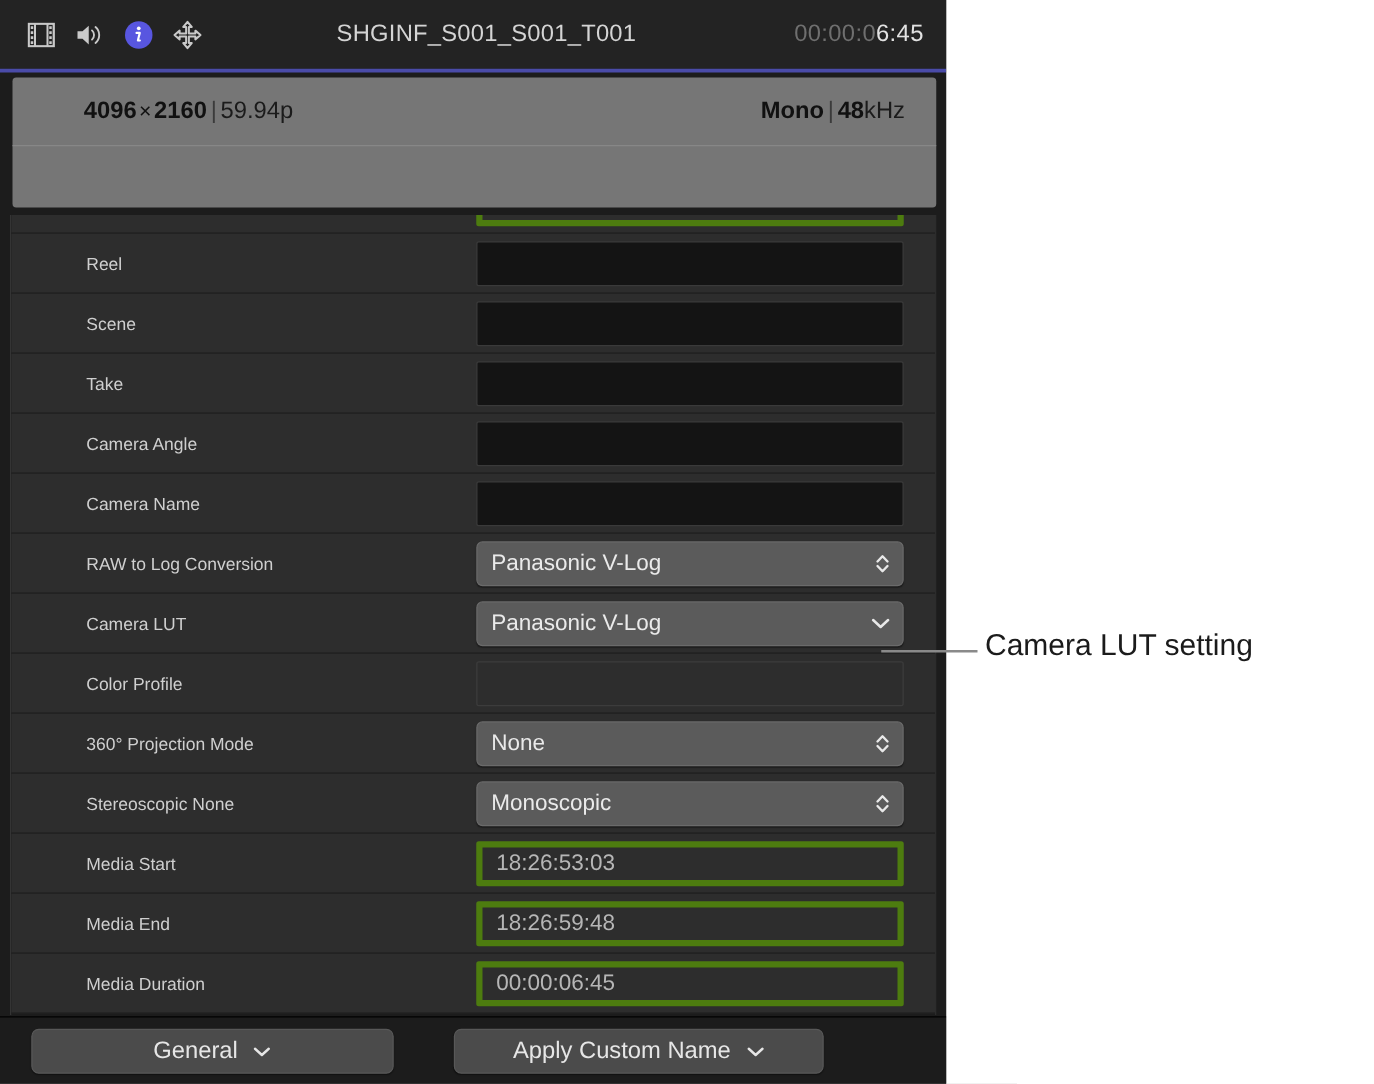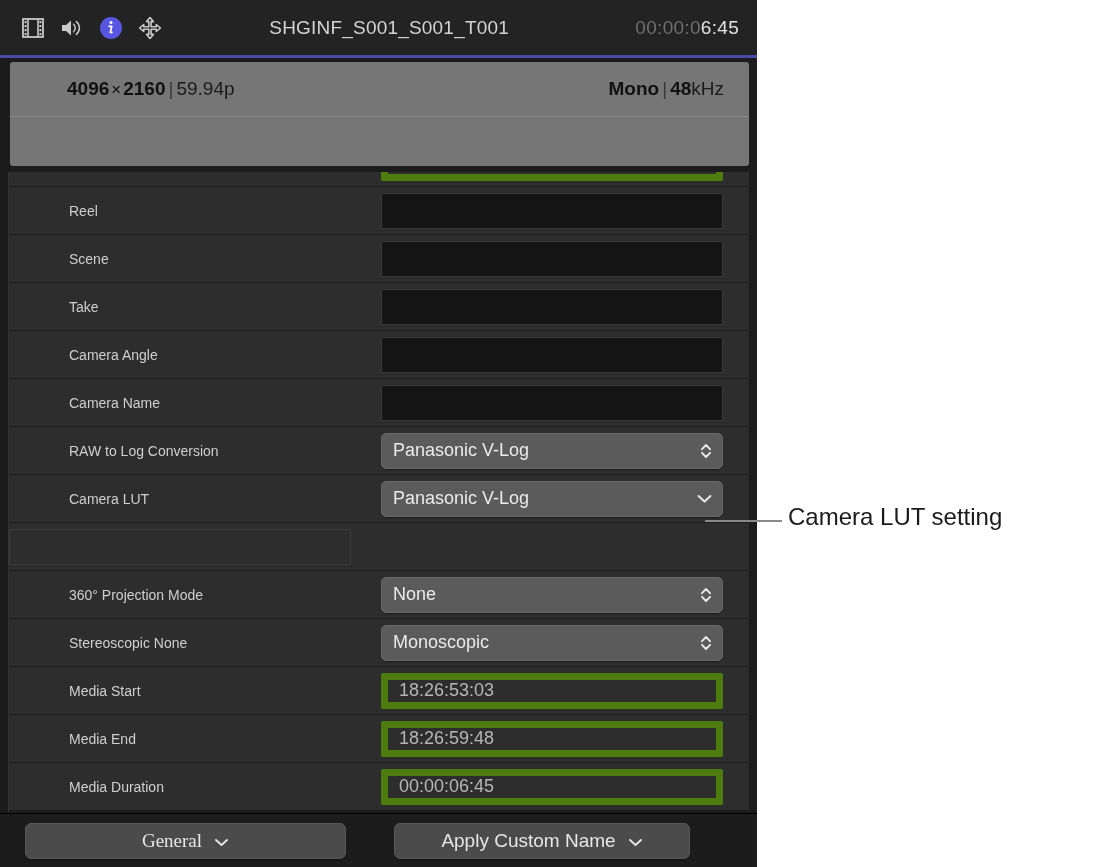--- a/index.html
+++ b/index.html
@@ -144,21 +144,21 @@
   }
   .fld.edit {
     background: #141414;
     border: 1px solid #3a3a3a;
     border-radius: 2px;
     color: #cfcfcf;
     padding-left: 11px;
   }
   .fld.readonly {
     background: transparent;
-    border: 7px solid #4d7c0f;
+    border: 5px solid #4d7c0f;
     border-radius: 2px;
     color: #b6b6b6;
     padding-left: 11px;
   }
   .fld.blank {
     background: transparent;
     border: 1px solid #3c3c3c;
     border-radius: 2px;
   }
   .fld.popup {
@@ -196,21 +196,21 @@
     border-radius: 6px;
     color: #e6e6e6;
     font-size: 19px;
     display: flex;
     align-items: center;
     justify-content: center;
     gap: 12px;
     box-sizing: border-box;
     box-shadow: 0 1px 1px rgba(0,0,0,0.4);
   }
-  #btn-general { width: 321px; margin-left: 25px; font-family: Liberation Serif, serif; }
+  #btn-general { width: 290px; margin-left: 25px; }
   #btn-apply   { width: 296px; margin-left: 48px; }
 
   
   #callout-line {
     position: absolute;
     left: 705px; top: 520px;
     width: 77px; height: 2px;
     background: #8a8a8a;
     z-index: 5;
   }
@@ -344,20 +344,21 @@
               <span class="ptext">Panasonic V-Log</span>
               <span class="chev-wrap">
                 <svg width="17" height="11" viewBox="0 0 17 11">
                   <path d="M2.5 3 L8.5 8.6 L14.5 3" fill="none" stroke="#e8e8e8" stroke-width="2" stroke-linecap="round" stroke-linejoin="round"></path>
                 </svg>
               </span>
             </div>
           </div>
         </div>
         <div class="mrow">
+          <div class="mlabel">Color Profile</div>
           <div class="mvalue">
             <div class="fld blank"></div>
           </div>
         </div>
         <div class="mrow">
           <div class="mlabel">360° Projection Mode</div>
           <div class="mvalue">
             <div class="fld popup">
               <span class="ptext">None</span>
               <span class="chev-wrap">

